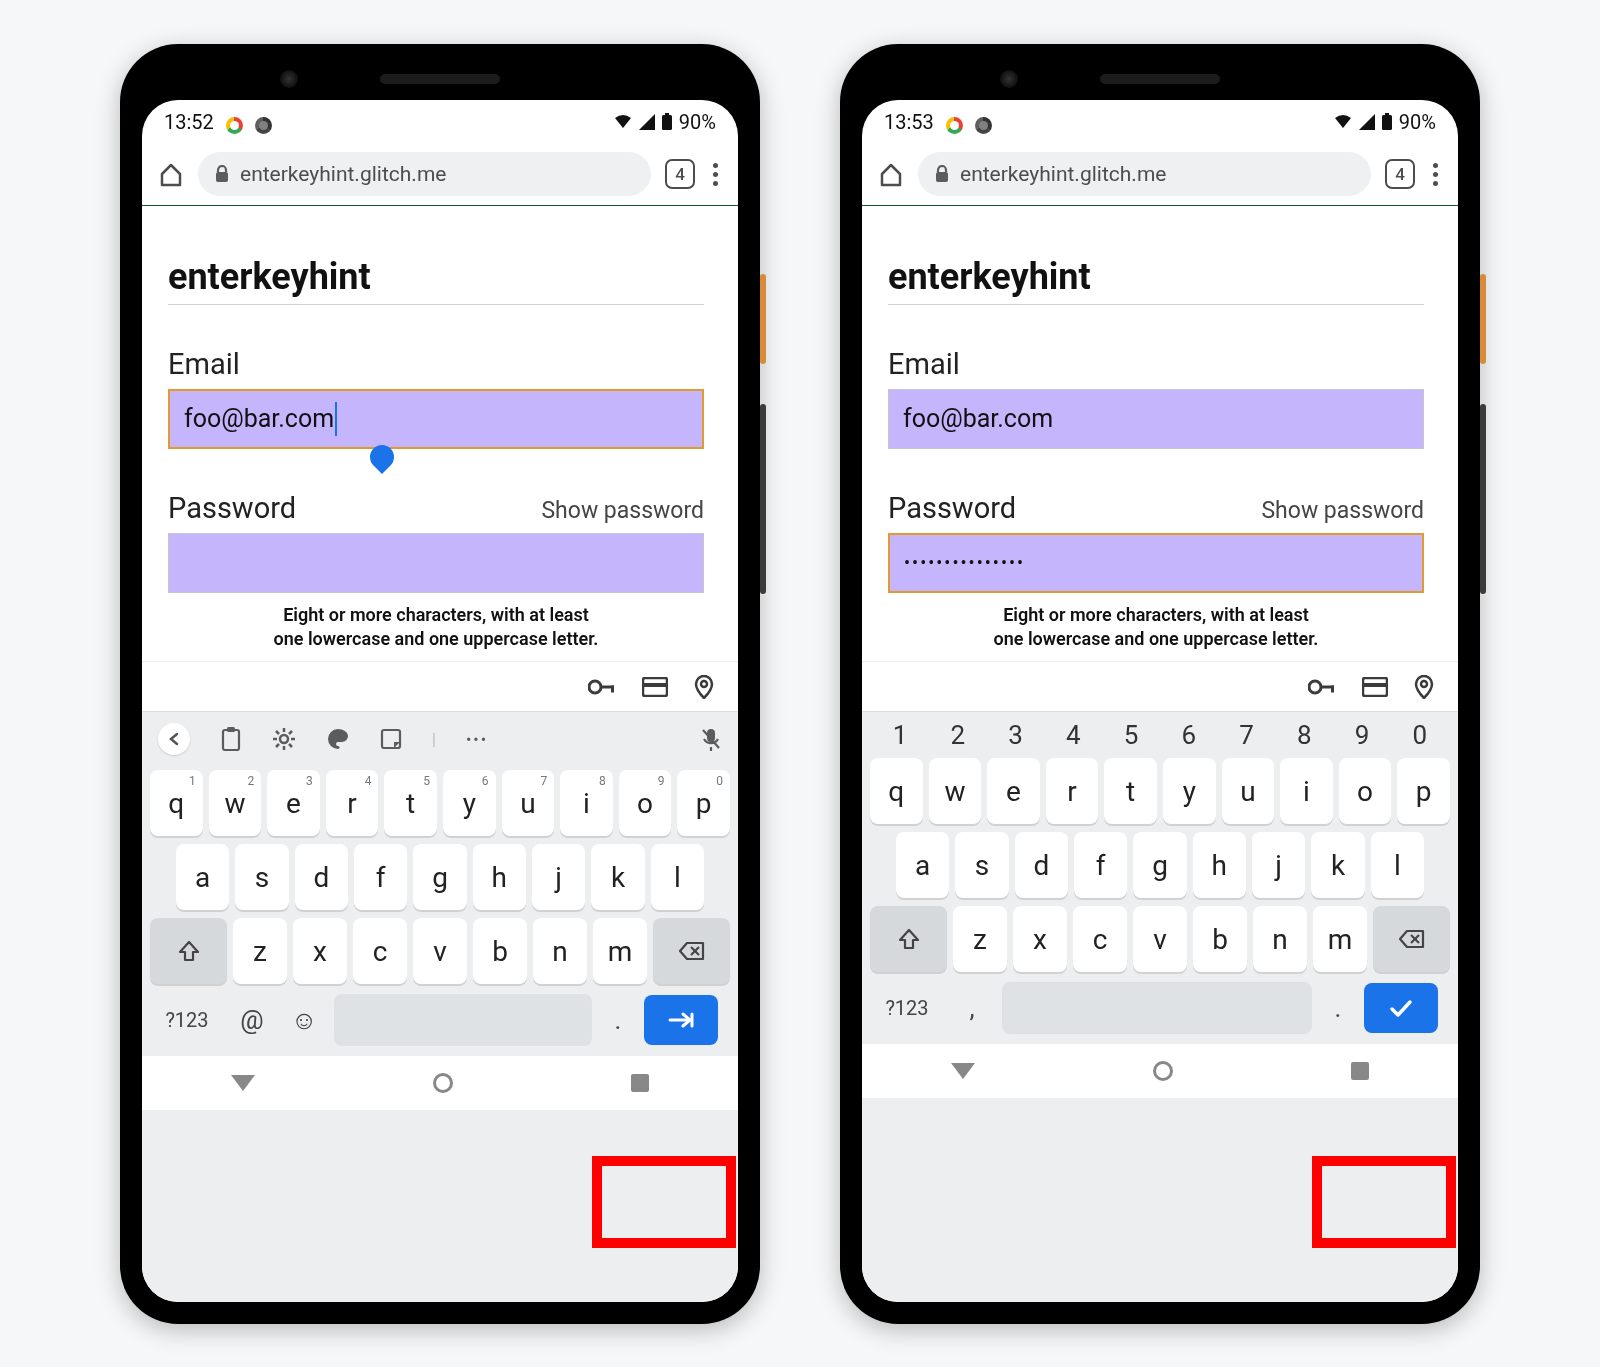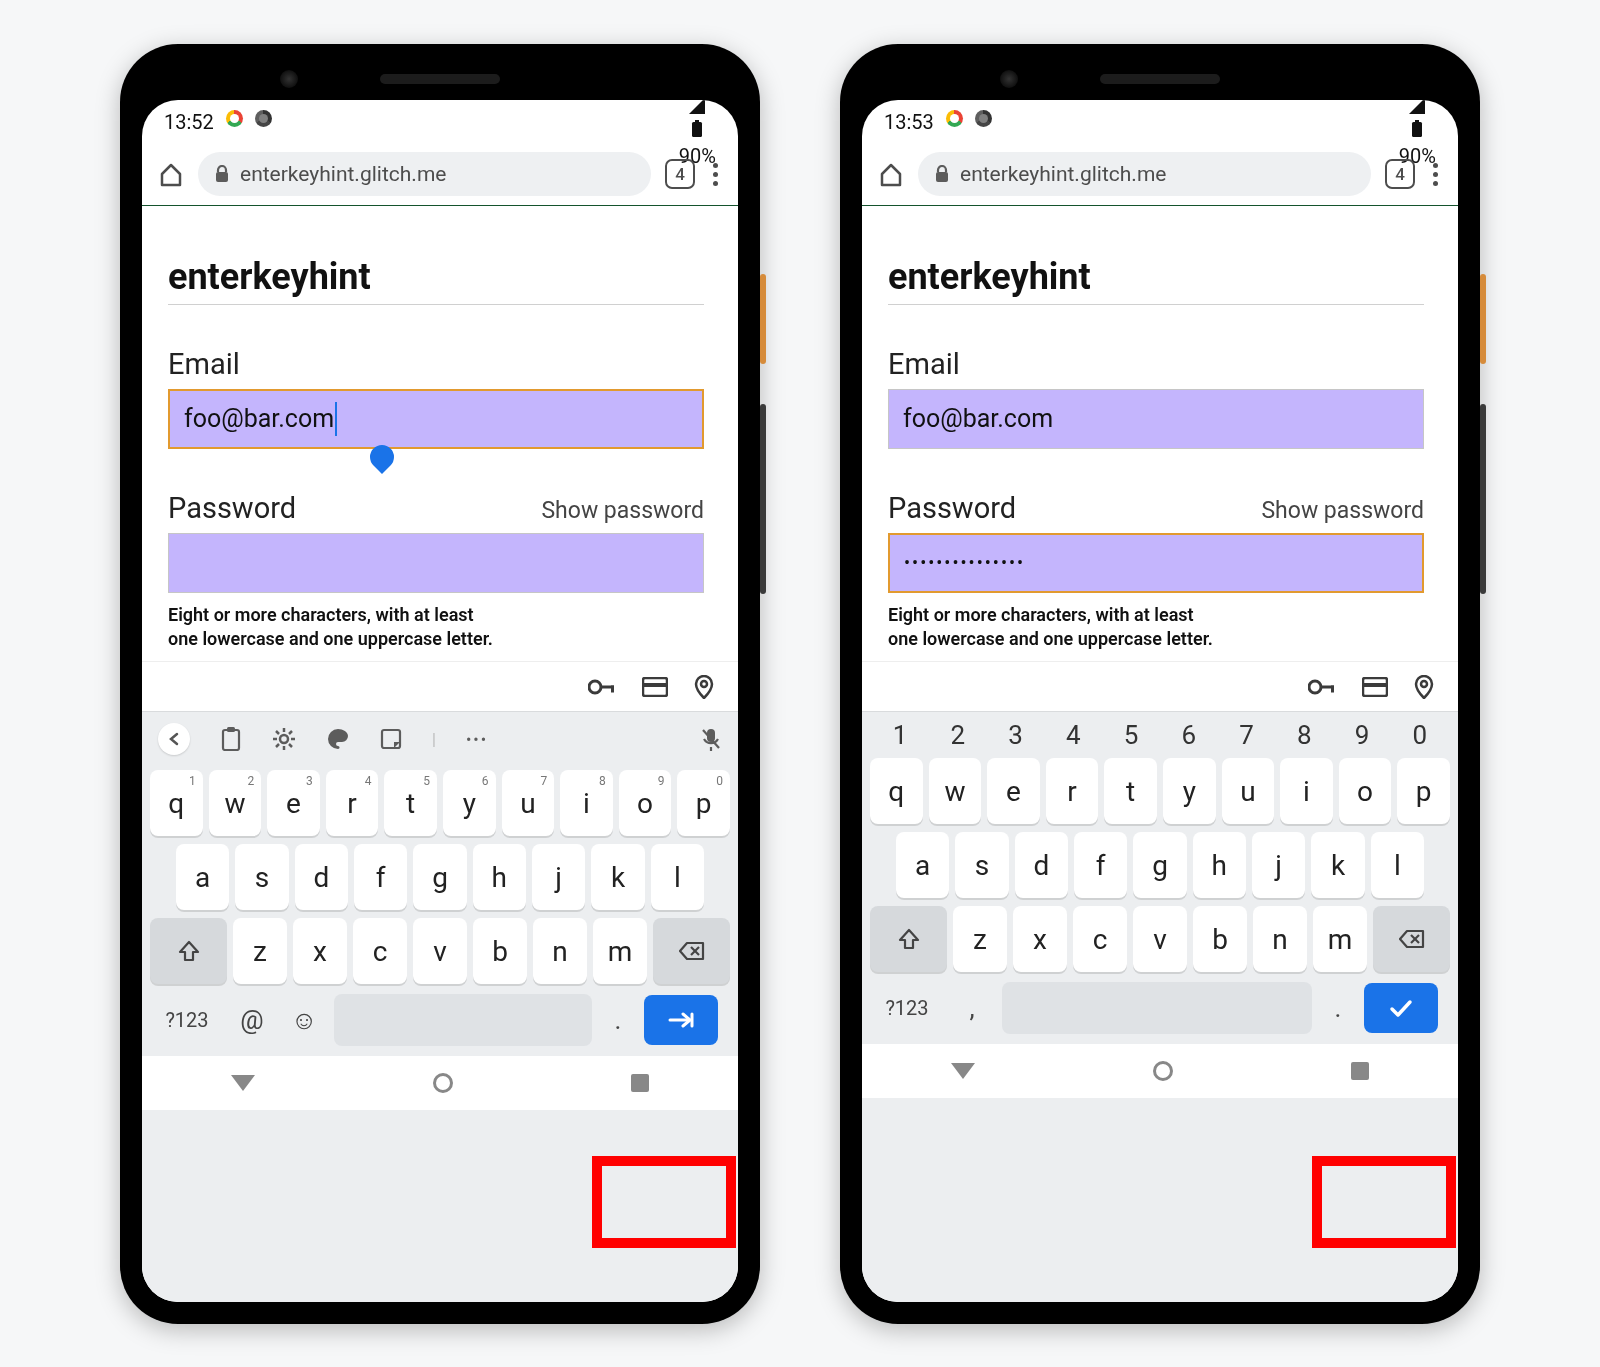--- a/index.html
+++ b/index.html
@@ -74,22 +74,22 @@
   
   .statusbar {
     height: 44px;
     display: flex;
     align-items: center;
     justify-content: space-between;
     padding: 0 22px;
     font-size: 20px;
     color: #111;
   }
-  .statusbar .left { display: flex; align-items: flex-start; gap: 12px; }
-  .statusbar .right { display: flex; align-items: center; gap: 6px; flex-direction: column; }
+  .statusbar .left { display: flex; align-items: flex-end; gap: 12px; }
+  .statusbar .right { display: flex; align-items: center; gap: 6px; }
   .chrome-dot {
     width: 17px; height: 17px; border-radius: 50%;
     background: conic-gradient(#ea4335 0 120deg,#34a853 120deg 240deg,#fbbc05 240deg 360deg);
     position: relative;
   }
   .chrome-dot::after { content: ""; position: absolute; inset: 4px; border-radius: 50%; background: #fff; }
   .chrome-dot.gray { filter: grayscale(1) brightness(0.5); }
   
   .chromebar {
     height: 62px;
@@ -157,21 +157,21 @@
   }
   .caret-drop {
     position: absolute;
     left: 200px;
     bottom: -22px;
     width: 24px; height: 24px;
     background: #1a73e8;
     border-radius: 50% 50% 50% 0;
     transform: rotate(-45deg);
   }
-  .helper { font-size: 18px; color: #111; font-weight: 600; margin-top: 10px; line-height: 1.35; }
+  .helper { font-size: 18px; color: #111; font-weight: 600; margin-top: 10px; line-height: 1.35; text-align: center; }
   
   .autofill {
     height: 50px;
     display: flex;
     justify-content: flex-end;
     align-items: center;
     padding: 0 24px;
     gap: 26px;
     border-top: 1px solid #eee;
     color: #3b3b3b;

